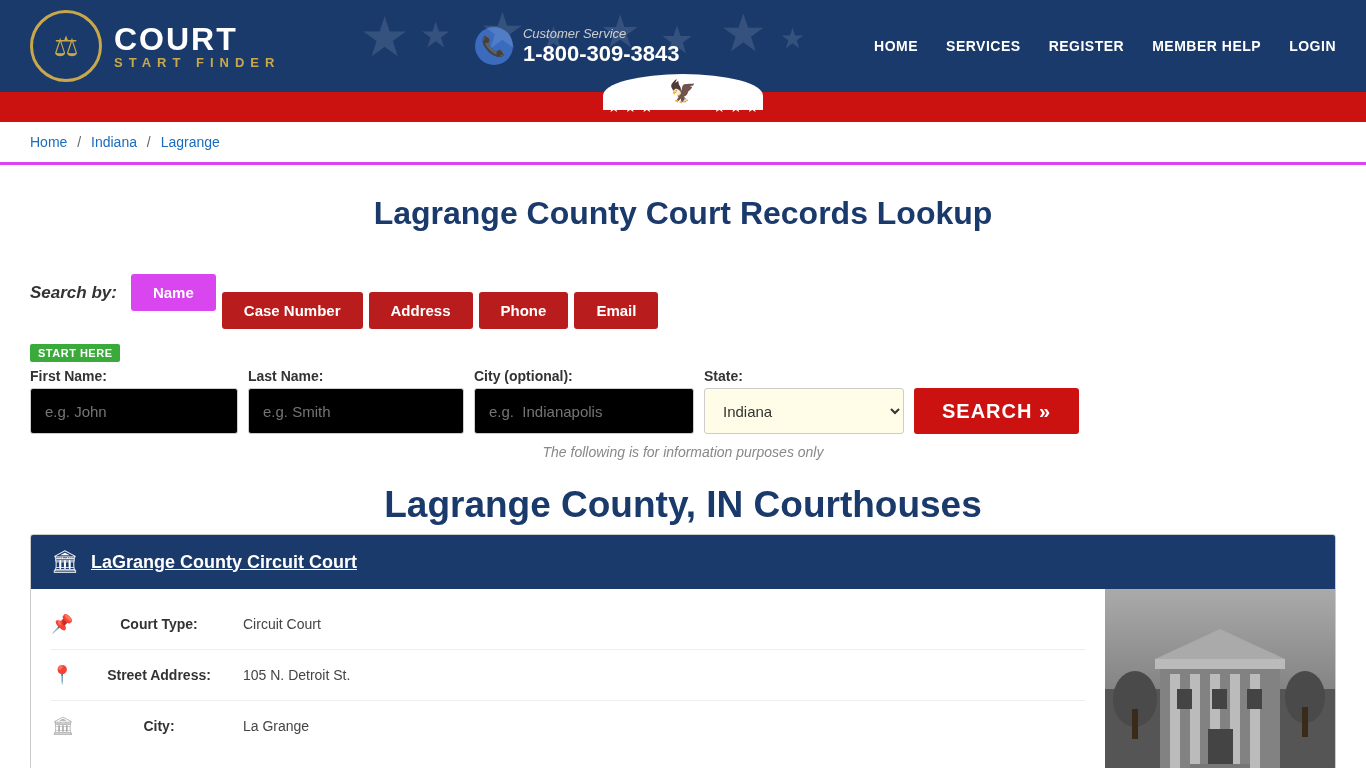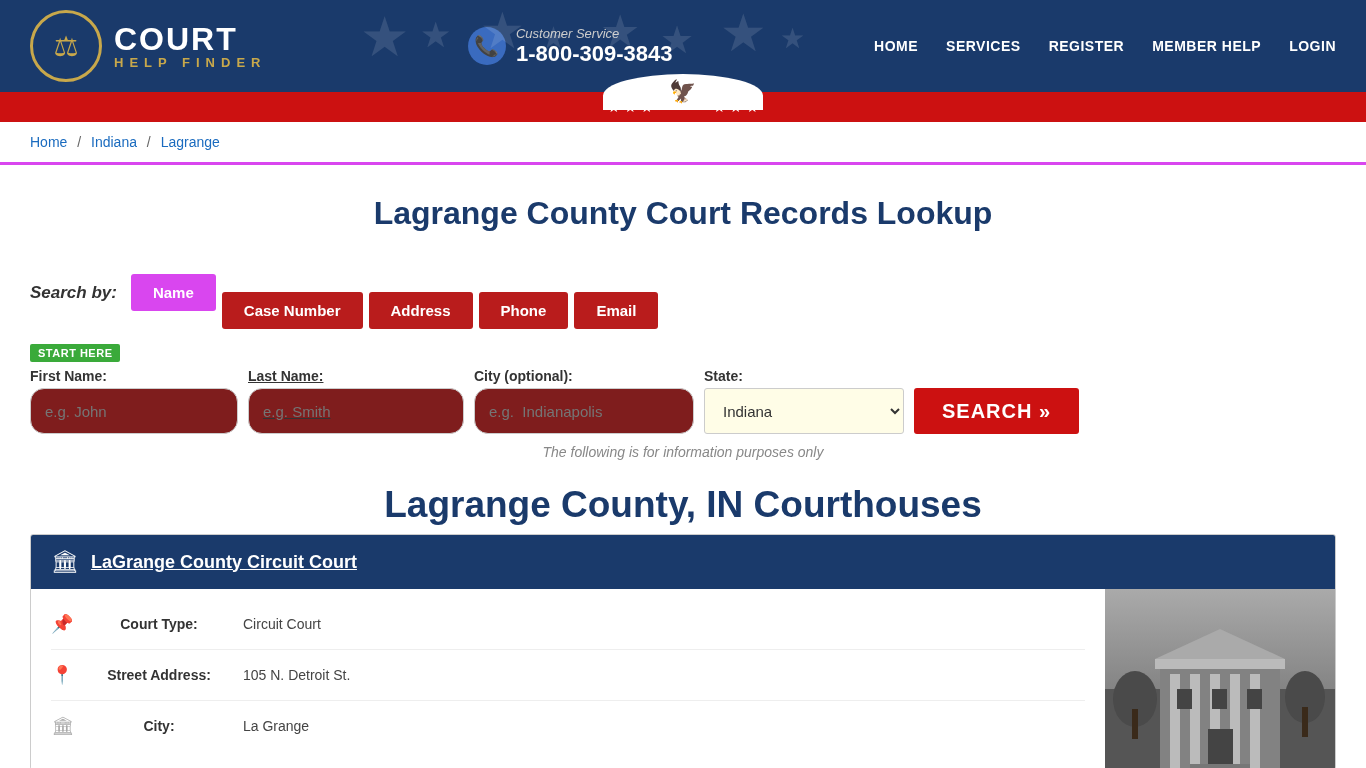--- a/index.html
+++ b/index.html
@@ -216,27 +216,27 @@
     }
     .form-label {
       font-size: 14px;
       font-weight: 700;
       color: #333;
     }
     .form-input {
       padding: 10px 14px;
       font-size: 15px;
       border: 1px solid #ccc;
-      border-radius: 14px;
-      background: #7f1d1d;
+      border-radius: 3px;
+      background: #000000;
       color: #999;
       height: 46px;
     }
     .form-group-first { width: 208px; }
-    .form-group-last { width: 216px; text-decoration: underline; }
+    .form-group-last { width: 216px; }
     .form-group-city { width: 220px; }
     .form-group-state { width: 200px; }
     .state-select {
       padding: 10px 14px;
       font-size: 15px;
       border: 1px solid #ccc;
       border-radius: 3px;
       background: #fffde7;
       color: #333;
       height: 46px;
@@ -364,21 +364,21 @@
     <span class="star-bg" style="top:3px;left:720px;font-size:52px;">★</span>
     <span class="star-bg" style="top:22px;left:780px;font-size:28px;">★</span>
   </div>
 
   <div class="logo-area">
     <div class="logo-circle">
       <span>⚖</span>
     </div>
     <div class="logo-text">
       <span class="logo-court">COURT</span>
-      <span class="logo-case">HELP FINDER</span>
+      <span class="logo-case">START FINDER</span>
     </div>
   </div>
 
   <div class="customer-service">
     <div class="cs-icon">📞</div>
     <div class="cs-text">
       <span class="cs-label">Customer Service</span>
       <span class="cs-phone">1-800-309-3843</span>
     </div>
   </div>

